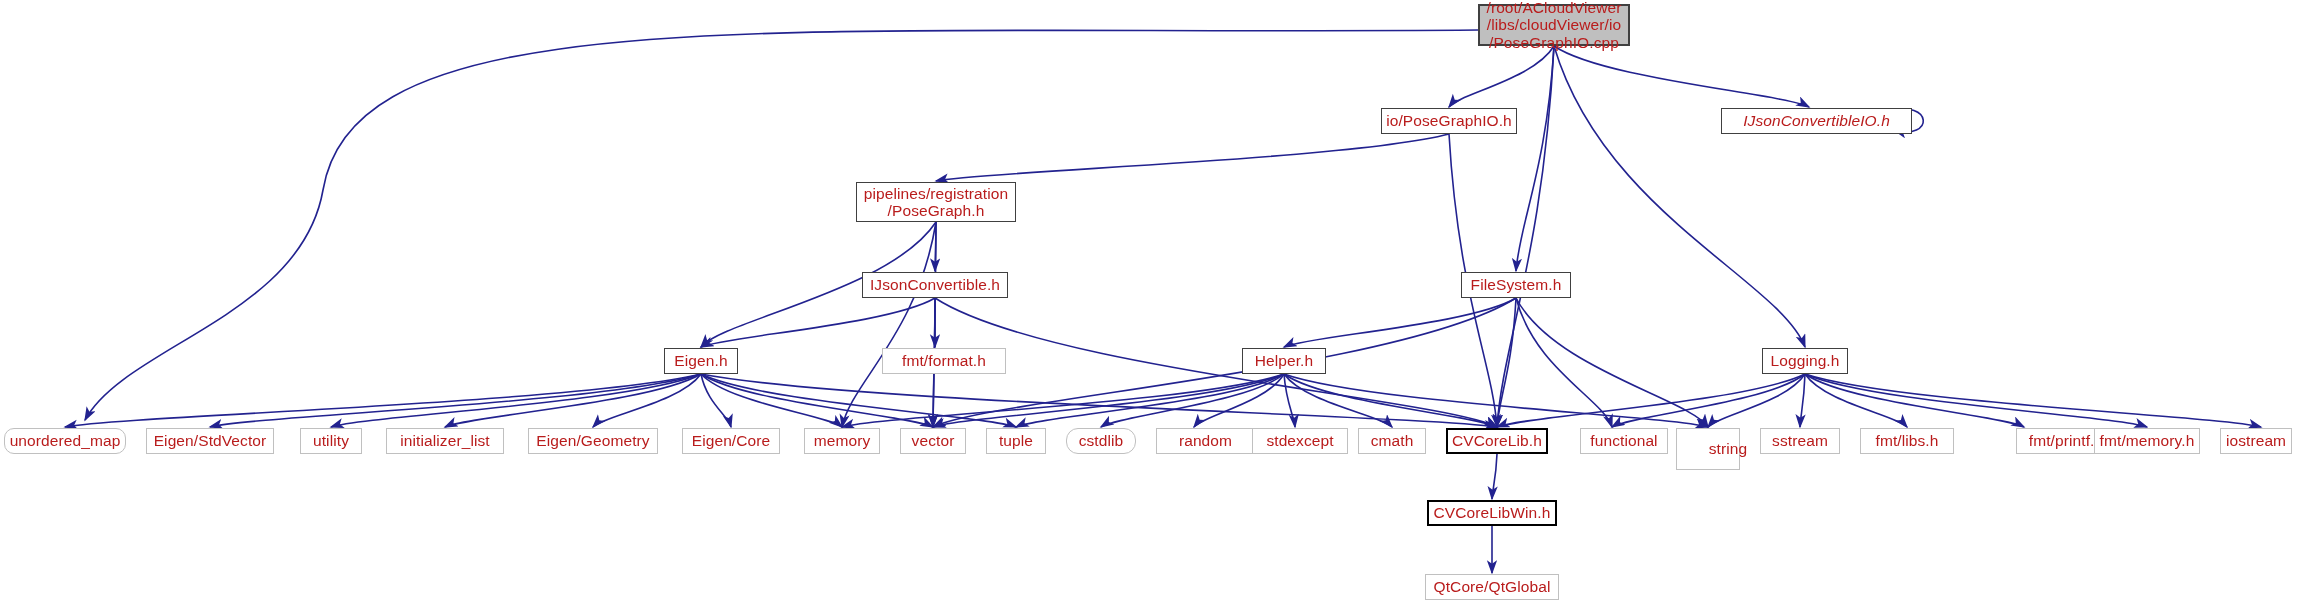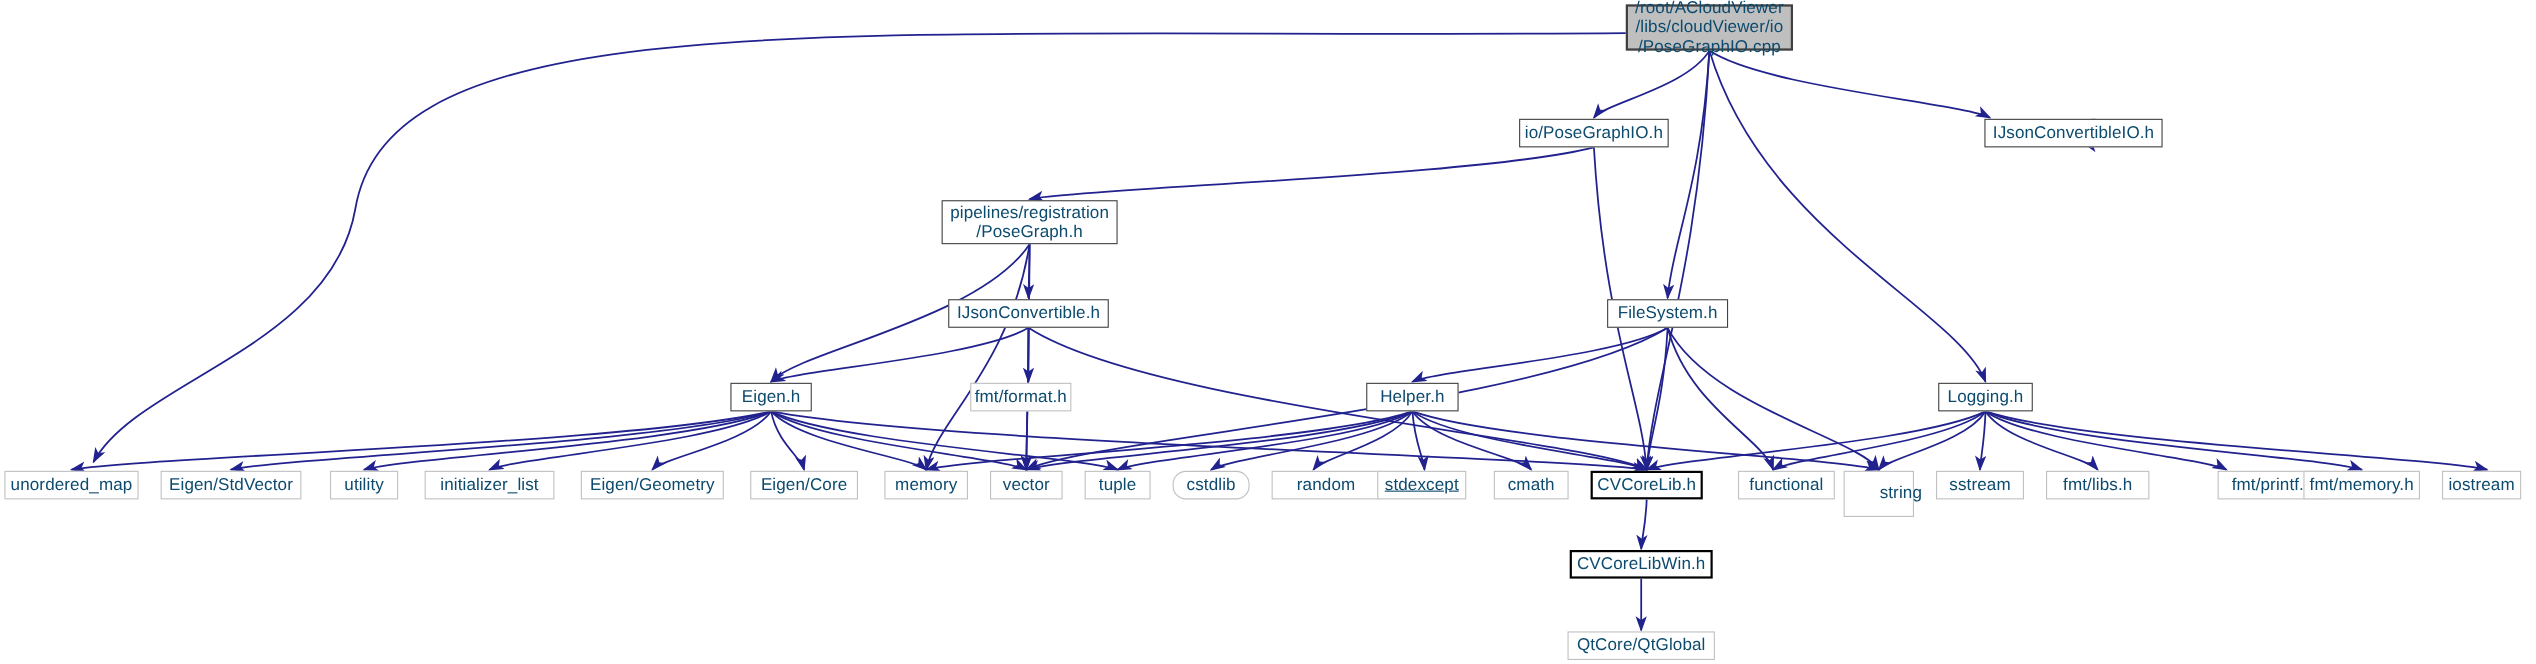--- a/index.html
+++ b/index.html
@@ -1,20 +1,20 @@
 <!DOCTYPE html>
 <html><head>
 <meta charset="utf-8">
 <style>
   html,body{margin:0;padding:0;background:#ffffff;}
   body{font-family:"Liberation Sans","DejaVu Sans",sans-serif;}
   #canvas{position:relative;width:2305px;height:604px;background:#ffffff;overflow:hidden;}
   svg.edges{position:absolute;left:0;top:0;width:2305px;height:604px;pointer-events:none;}
   .node{position:absolute;box-sizing:border-box;display:flex;align-items:center;justify-content:center;
-        text-align:center;background:#ffffff;border:1px solid #c0c0c0;color:#0c4a6e;
+        text-align:center;background:#ffffff;border:1px solid #c0c0c0;color:#b91c1c;
         font-size:15.5px;line-height:1.12;letter-spacing:0.1px;white-space:pre-line;}
   .node.project{border:1px solid #404040;}
   .node.heavy{border:2px solid #000000;}
   .node.root{background:#bfbfbf;border:2px solid #404040;}
 </style>
 </head>
 <body>
 
 <div id="canvas">
   <svg class="edges" viewBox="0 0 2305 604" xmlns="http://www.w3.org/2000/svg">
@@ -75,41 +75,41 @@
         <path d="M1805,374 C1744.94,403.15 1527.8,415.34 1497,427" fill="none" stroke="#22228f" stroke-width="1.6" marker-end="url(#ah)"></path>
         <path d="M1497,454 C1496.025,478.75 1492.5,489.1 1492,499" fill="none" stroke="#22228f" stroke-width="1.6" marker-end="url(#ah)"></path>
         <path d="M1492,526 C1492,551.85 1492,562.66 1492,573" fill="none" stroke="#22228f" stroke-width="1.6" marker-end="url(#ah)"></path>
       </g>
   </svg>
   <div id="node-layer">
       <div class="node root" style="left: 1478px; top: 4px; width: 152px; height: 42px;">/root/ACloudViewer
 /libs/cloudViewer/io
 /PoseGraphIO.cpp</div>
       <div class="node project" style="left: 1381px; top: 108px; width: 136px; height: 26px;">io/PoseGraphIO.h</div>
-      <div class="node project" style="left: 1804px; top: 108px; width: 162px; height: 26px;">IJsonConvertibleIO.h</div>
+      <div class="node project" style="left: 1721px; top: 108px; width: 191px; height: 26px; font-style: italic;">IJsonConvertibleIO.h</div>
       <div class="node project" style="left: 856px; top: 182px; width: 160px; height: 40px;">pipelines/registration
 /PoseGraph.h</div>
       <div class="node project" style="left: 862px; top: 272px; width: 146px; height: 26px;">IJsonConvertible.h</div>
       <div class="node project" style="left: 1461px; top: 272px; width: 110px; height: 26px;">FileSystem.h</div>
       <div class="node project" style="left: 664px; top: 348px; width: 74px; height: 26px;">Eigen.h</div>
-      <div class="node " style="left: 882px; top: 348px; width: 92px; height: 26px;">fmt/format.h</div>
+      <div class="node " style="left: 882px; top: 348px; width: 124px; height: 26px;">fmt/format.h</div>
       <div class="node project" style="left: 1242px; top: 348px; width: 84px; height: 26px;">Helper.h</div>
       <div class="node project" style="left: 1762px; top: 348px; width: 86px; height: 26px;">Logging.h</div>
-      <div class="node " style="left: 4px; top: 428px; width: 122px; height: 26px;">unordered_map</div>
+      <div class="node " style="left: 4px; top: 428px; width: 122px; height: 26px; border-radius: 10px;">unordered_map</div>
       <div class="node " style="left: 146px; top: 428px; width: 128px; height: 26px;">Eigen/StdVector</div>
       <div class="node " style="left: 300px; top: 428px; width: 62px; height: 26px;">utility</div>
       <div class="node " style="left: 386px; top: 428px; width: 118px; height: 26px;">initializer_list</div>
       <div class="node " style="left: 528px; top: 428px; width: 130px; height: 26px;">Eigen/Geometry</div>
       <div class="node " style="left: 682px; top: 428px; width: 98px; height: 26px;">Eigen/Core</div>
       <div class="node " style="left: 804px; top: 428px; width: 76px; height: 26px;">memory</div>
       <div class="node " style="left: 900px; top: 428px; width: 66px; height: 26px;">vector</div>
       <div class="node " style="left: 986px; top: 428px; width: 60px; height: 26px;">tuple</div>
       <div class="node " style="left: 1066px; top: 428px; width: 70px; height: 26px; border-radius: 12px;">cstdlib</div>
       <div class="node " style="left: 1156px; top: 428px; width: 99px; height: 26px;">random</div>
-      <div class="node " style="left: 1252px; top: 428px; width: 81px; height: 26px; text-decoration: underline;">stdexcept</div>
+      <div class="node " style="left: 1252px; top: 428px; width: 96px; height: 26px;">stdexcept</div>
       <div class="node " style="left: 1358px; top: 428px; width: 68px; height: 26px;">cmath</div>
       <div class="node heavy" style="left: 1446px; top: 428px; width: 102px; height: 26px;">CVCoreLib.h</div>
       <div class="node " style="left: 1580px; top: 428px; width: 88px; height: 26px;">functional</div>
       <div class="node " style="left: 1676px; top: 428px; width: 64px; height: 42px; padding-left: 40px;">string</div>
       <div class="node " style="left: 1760px; top: 428px; width: 80px; height: 26px;">sstream</div>
       <div class="node " style="left: 1860px; top: 428px; width: 94px; height: 26px;">fmt/libs.h</div>
       <div class="node " style="left: 1974px; top: 428px; width: 100px; height: 26px; margin-left: 42px;">fmt/printf.h</div>
       <div class="node " style="left: 2094px; top: 428px; width: 106px; height: 26px;">fmt/memory.h</div>
       <div class="node " style="left: 2220px; top: 428px; width: 72px; height: 26px;">iostream</div>
       <div class="node heavy" style="left: 1427px; top: 500px; width: 130px; height: 26px;">CVCoreLibWin.h</div>

